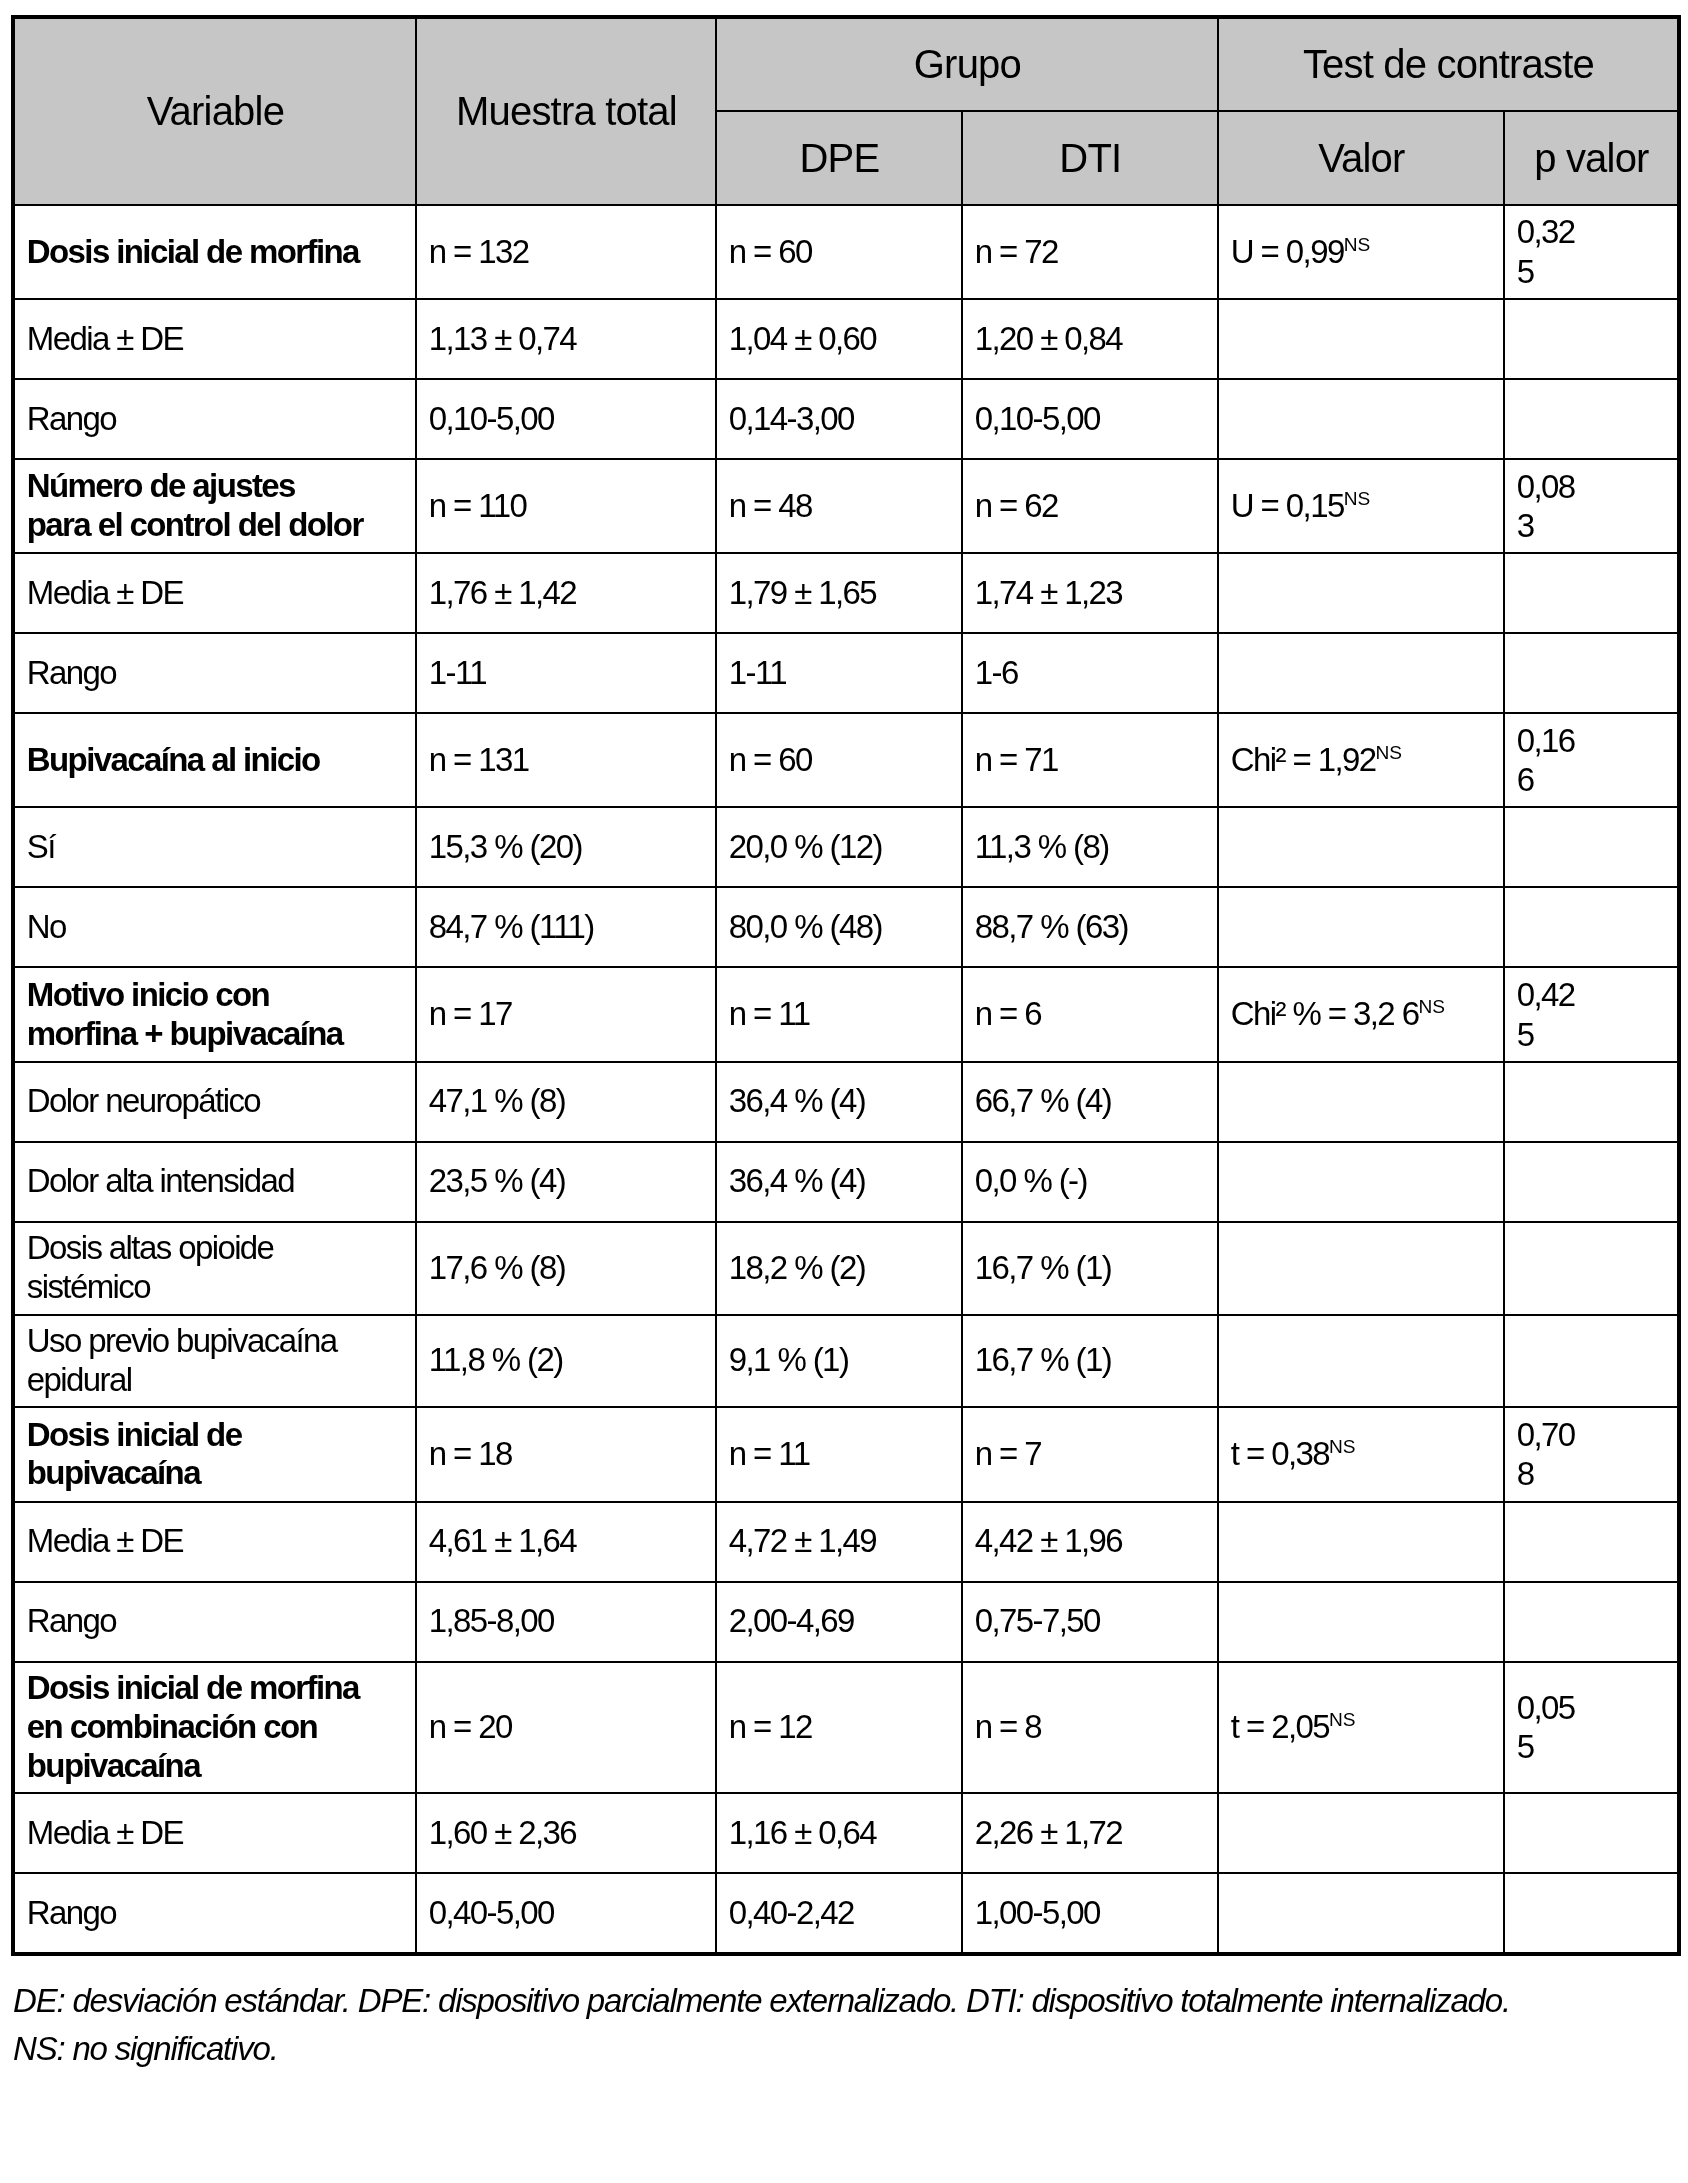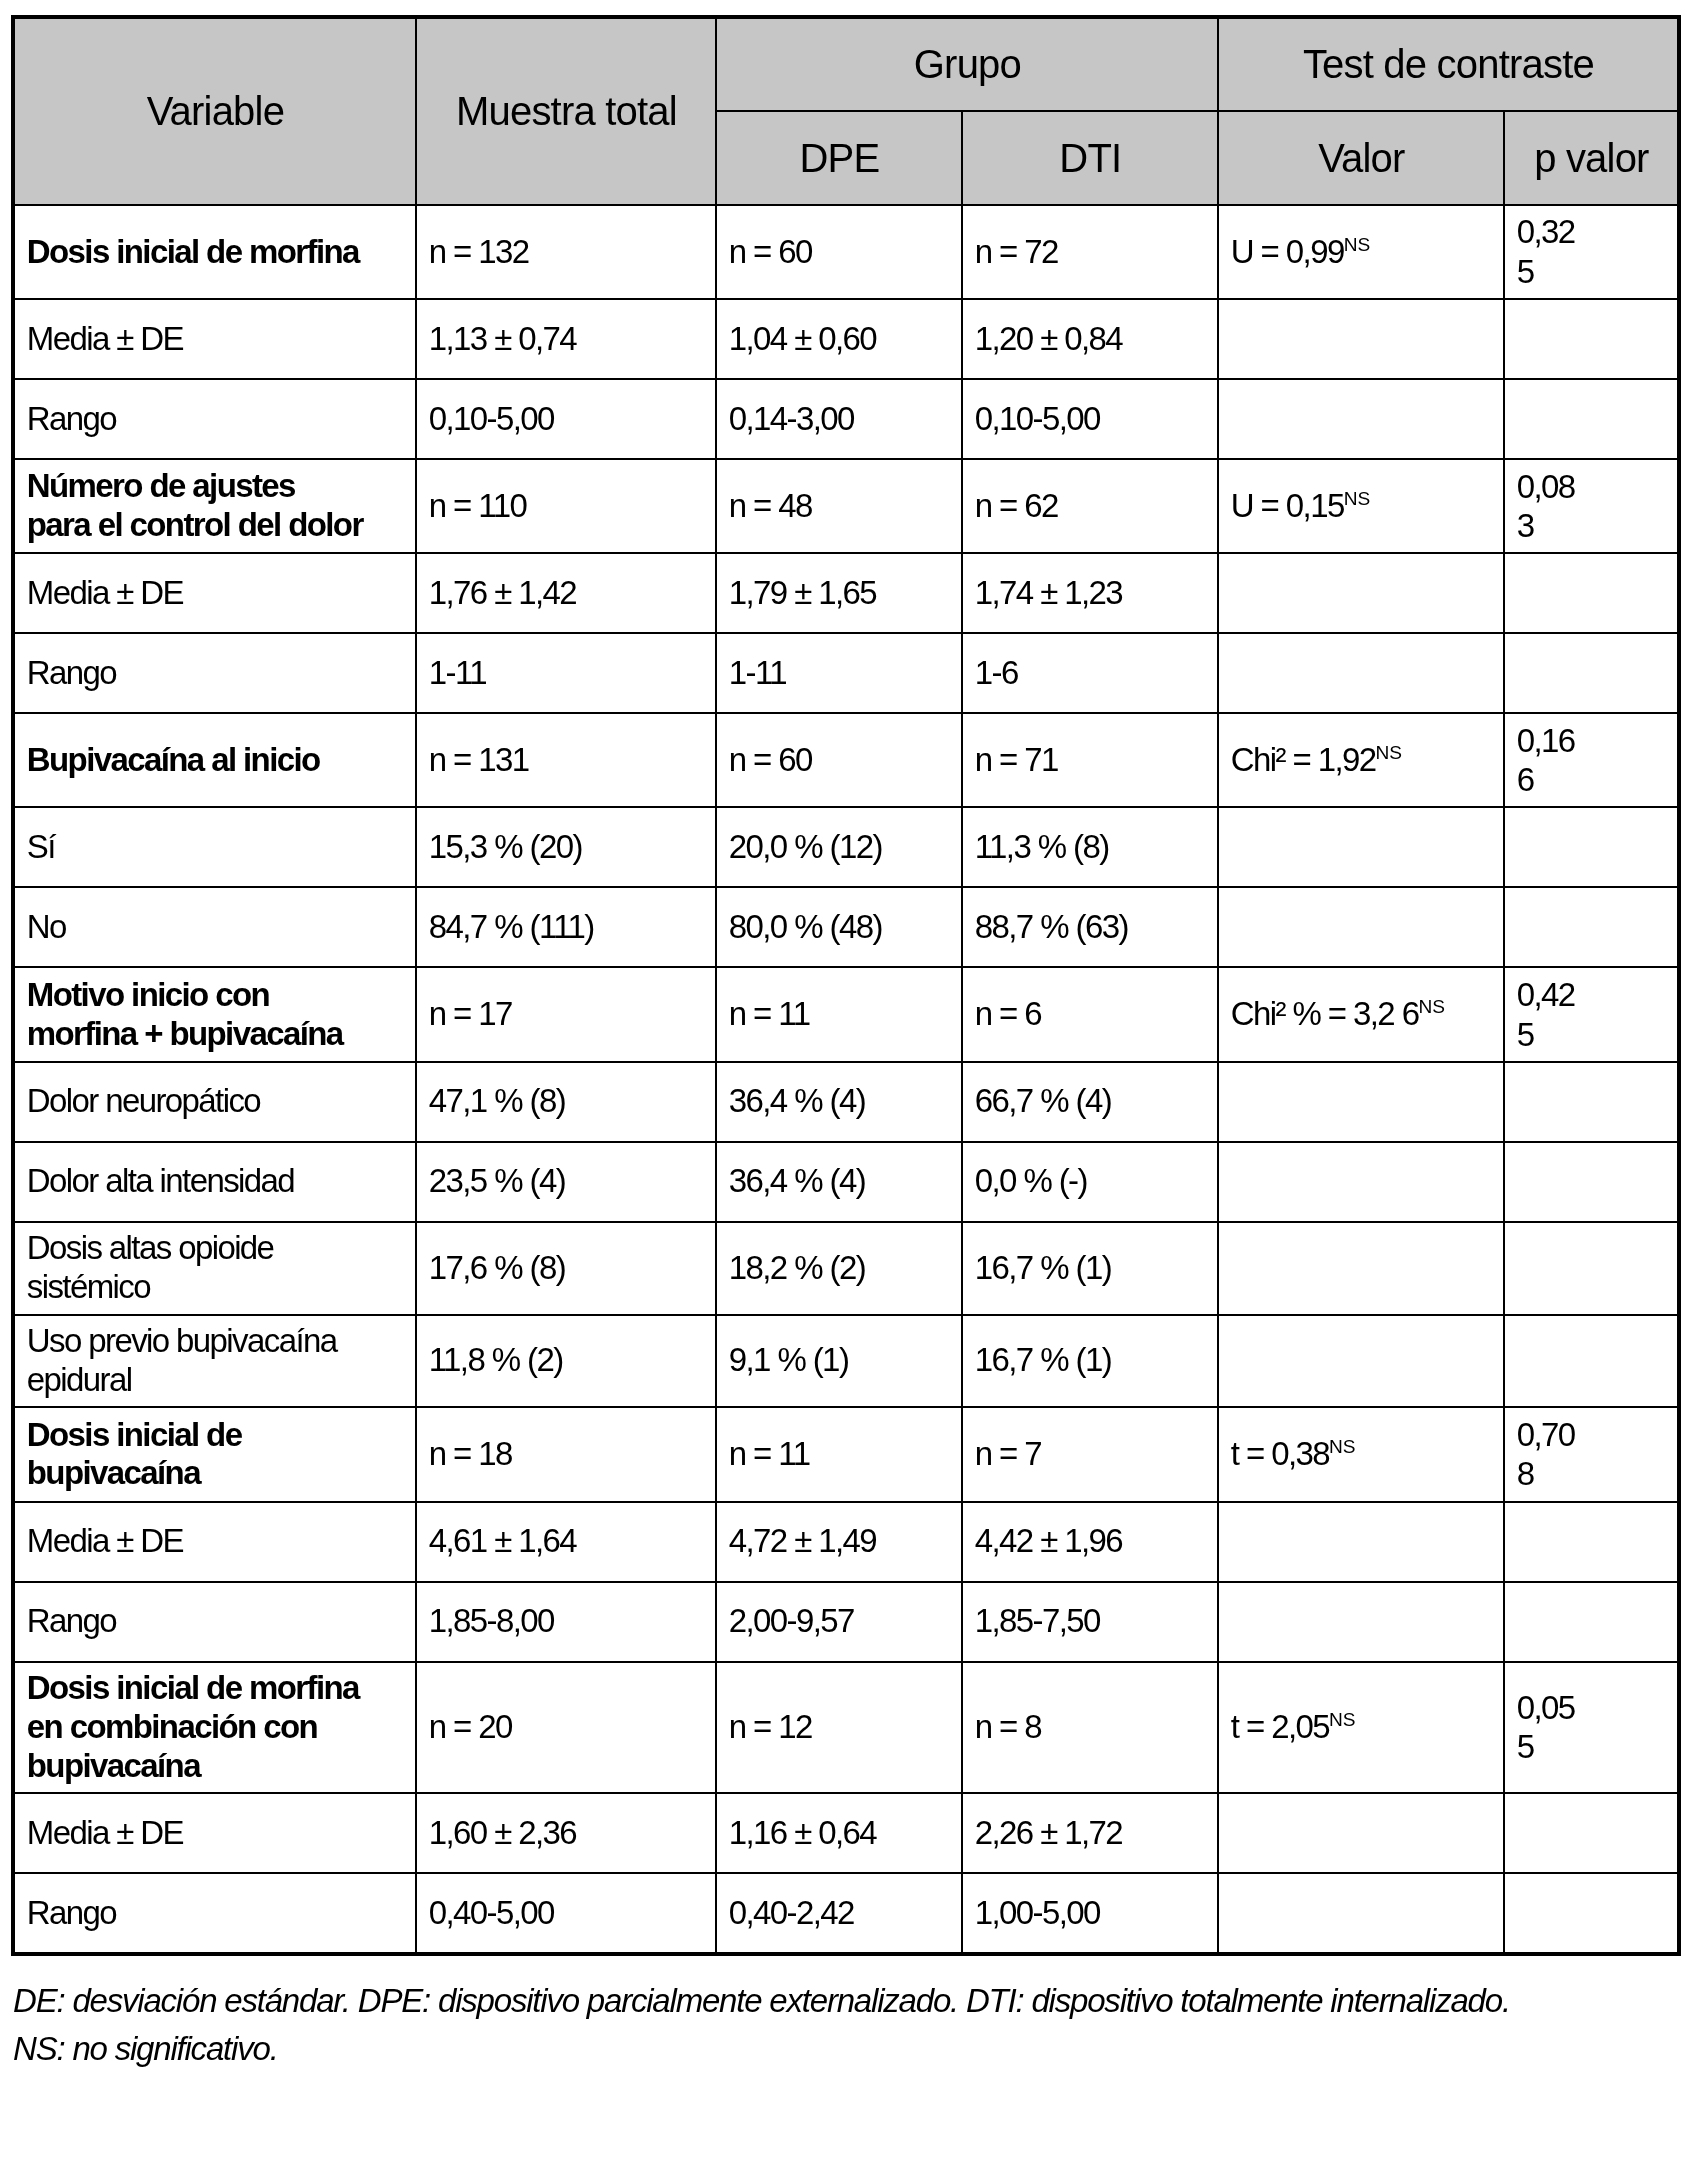--- a/index.html
+++ b/index.html
@@ -248,22 +248,22 @@
           <td>4,72 ± 1,49</td>
           <td>4,42 ± 1,96</td>
           <td><span></span><sup></sup></td>
           <td>
             <div class="pwrap"></div>
           </td>
         </tr>
         <tr>
           <td class="c-var">Rango</td>
           <td>1,85-8,00</td>
-          <td>2,00-9,57</td>
-          <td>1,85-7,50</td>
+          <td>2,00-4,69</td>
+          <td>0,75-7,50</td>
           <td><span></span><sup></sup></td>
           <td>
             <div class="pwrap"></div>
           </td>
         </tr>
         <tr class="group-row">
           <td class="c-var">Dosis inicial de morfina
 en combinación con
 bupivacaína</td>
           <td>n = 20</td>

